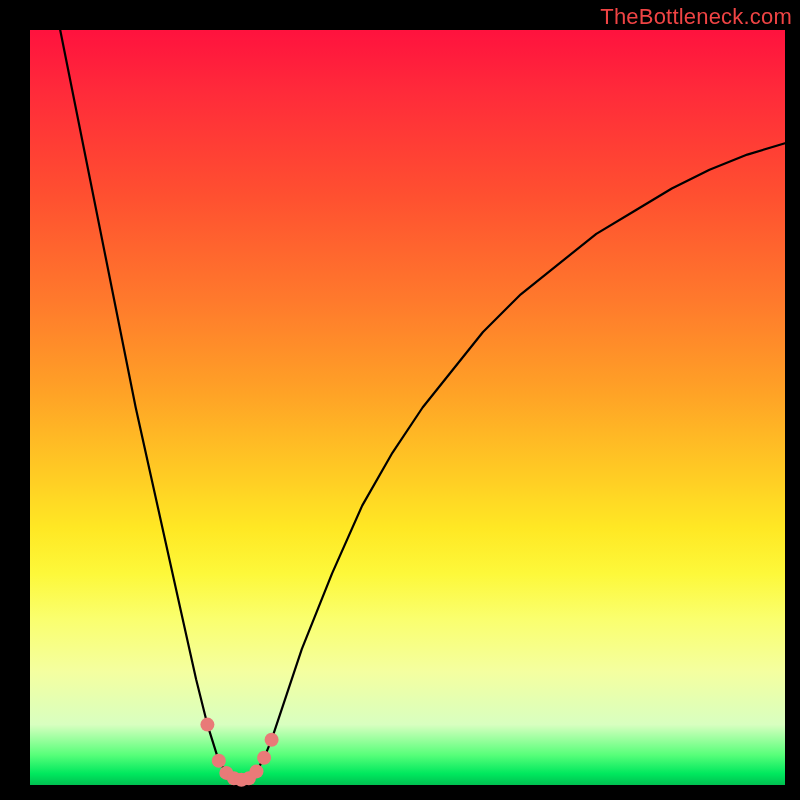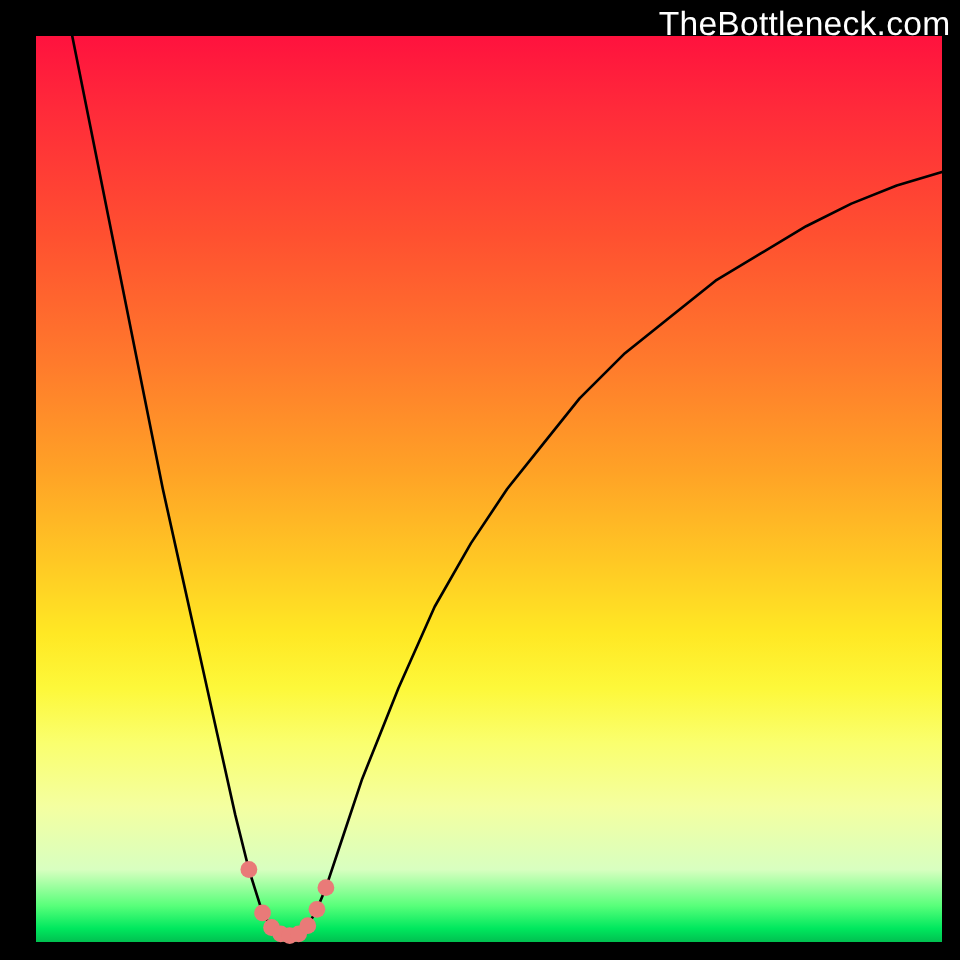--- a/index.html
+++ b/index.html
@@ -14,22 +14,22 @@
   .frame {
     position: relative;
     width: 800px;
     height: 800px;
     background: #000;
   }
   .watermark {
     position: absolute;
     top: 4px;
     right: 8px;
-    color: #ffffff;
-    font-size: 28px;
+    color: #ef4444;
+    font-size: 22px;
     font-weight: 400;
     letter-spacing: 0.2px;
     z-index: 20;
   }
   .plot-area {
     position: absolute;
     left: 30px;
     top: 30px;
     width: 755px;
     height: 755px;

